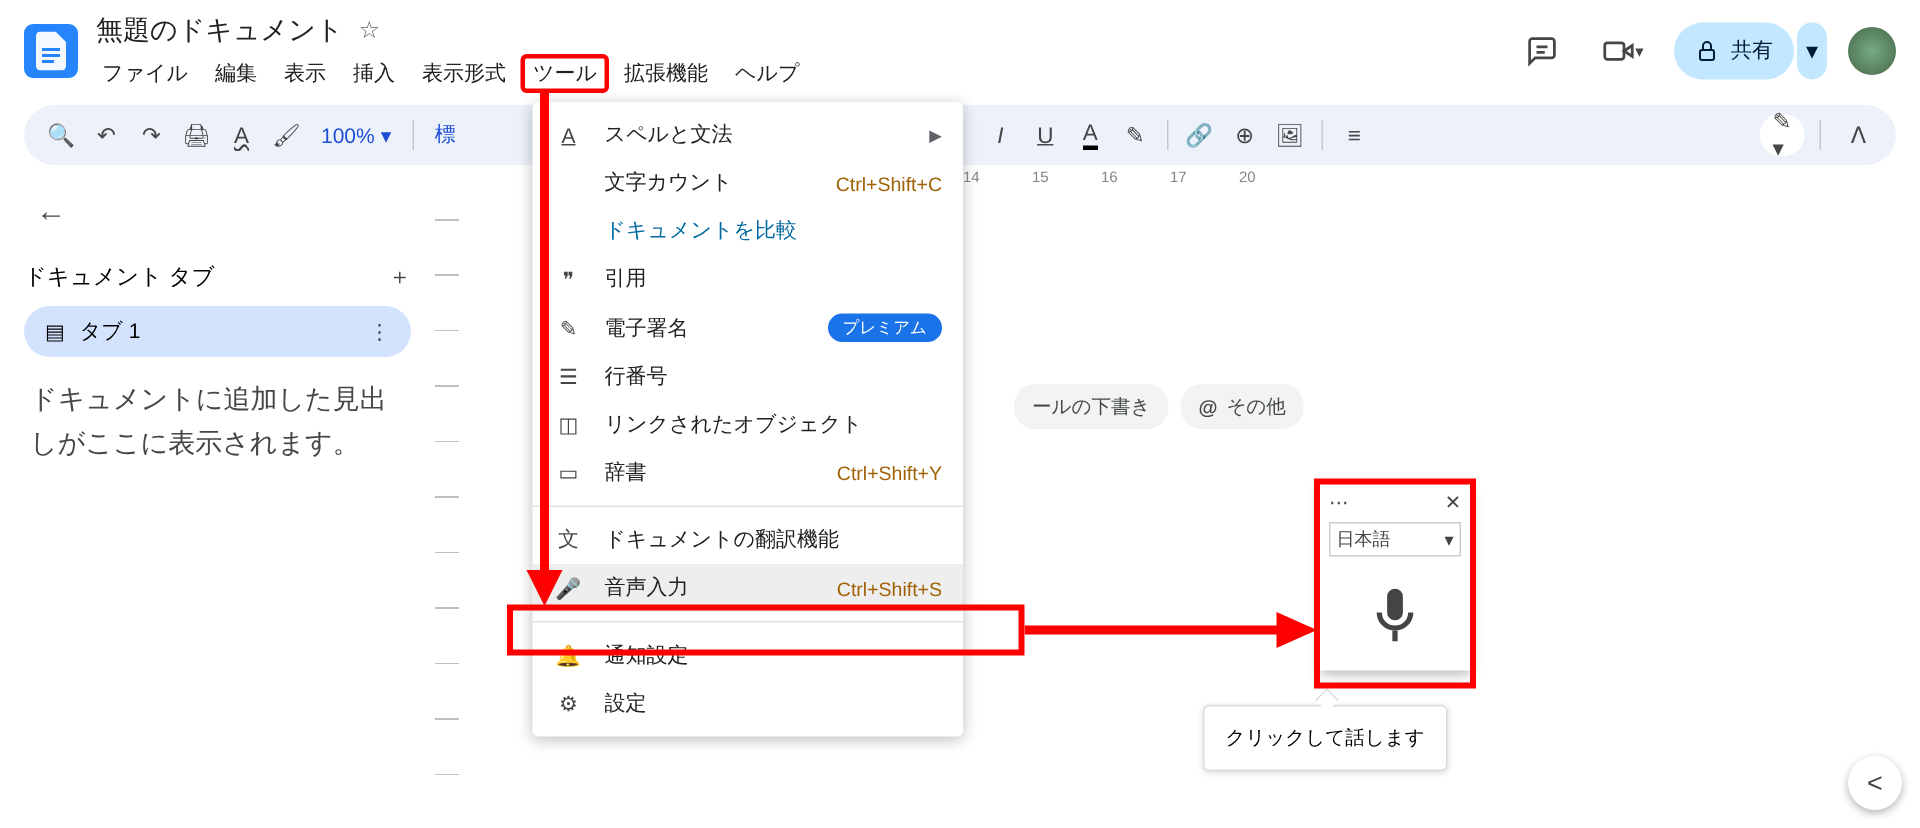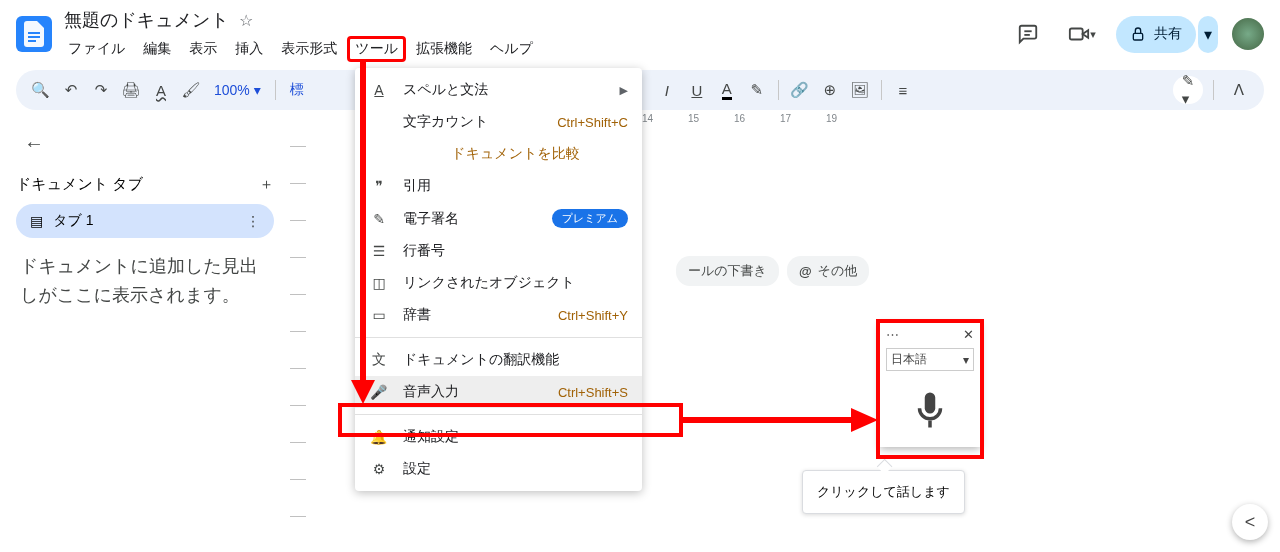--- a/index.html
+++ b/index.html
@@ -45,21 +45,21 @@
 .canvas-area { flex: 1; background: #0ea5e9; position: relative; overflow: hidden; }
 .hruler { height: 16px; background: #fff; display:flex; align-items:center; font-size:10px; color:#80868b; padding-left: 60px; gap: 36px; }
 .hruler span { width: 10px; text-align:center; }
 .page { background: #fff; margin: 0; height: 500px; padding: 96px 60px; position: relative; }
 
 .chip { background: #f1f3f4; border-radius: 14px; padding: 6px 12px; font-size: 13px; color: #444746; display: inline-flex; align-items: center; gap: 6px; cursor: pointer; margin-right: 8px; }
 
 
 .dropdown { position: absolute; left: 355px; top: 68px; width: 287px; background: #fff; border-radius: 4px; box-shadow: 0 2px 10px rgba(0,0,0,0.25); z-index: 50; padding: 6px 0; }
 .dd-item { display: flex; align-items: center; padding: 7px 14px; font-size: 14px; color: #202124; cursor: pointer; gap: 14px; }
-.dd-item.disabled { color: #a16207; cursor: default; justify-content: center; }
+.dd-item.disabled { color: #0369a1; cursor: default; }
 .dd-item.highlight { background: #eee; }
 .dd-icon { width: 20px; display: flex; justify-content: center; color: #444746; }
 .dd-shortcut { margin-left: auto; font-size: 13px; color: #a16207; }
 .dd-badge { background: #1a73e8; color: #fff; border-radius: 10px; padding: 2px 10px; font-size: 11px; margin-left: auto; }
 .dd-sep { height: 1px; background: #e0e0e0; margin: 6px 0; }
 .dd-arrow { margin-left: auto; color: #5f6368; font-size: 11px; }
 
 
 .voice-panel { position: absolute; left: 880px; top: 323px; width: 100px; background: #fff; box-shadow: 0 2px 8px rgba(0,0,0,0.3); z-index: 30; }
 .voice-head { display: flex; justify-content: space-between; padding: 4px 6px; font-size: 13px; color: #444; }
@@ -192,21 +192,21 @@
       <span>8</span>
         <span>9</span>
         <span>10</span>
         <span>11</span>
         <span>12</span>
         <span>13</span>
         <span>14</span>
         <span>15</span>
         <span>16</span>
         <span>17</span>
-        <span>19</span>
+        <span>20</span>
     </div>
     <div class="page">
       <div style="position:absolute; left:370px; top:130px; display:flex;">
         <span class="chip">
             <span>ールの下書き</span>
           </span>
         <span class="chip">
             <span style="font-weight:bold;">@</span> 
             <span>その他</span>
           </span>

